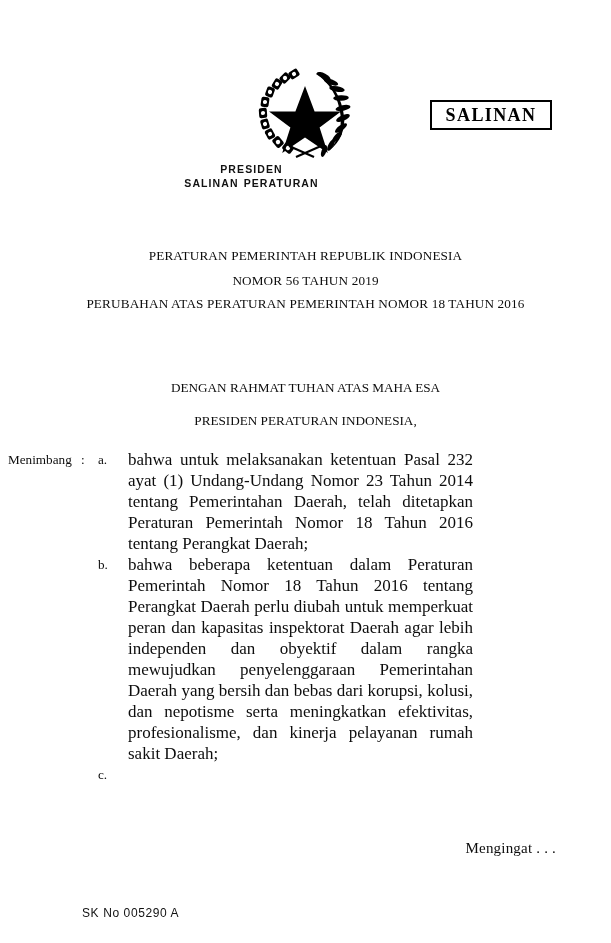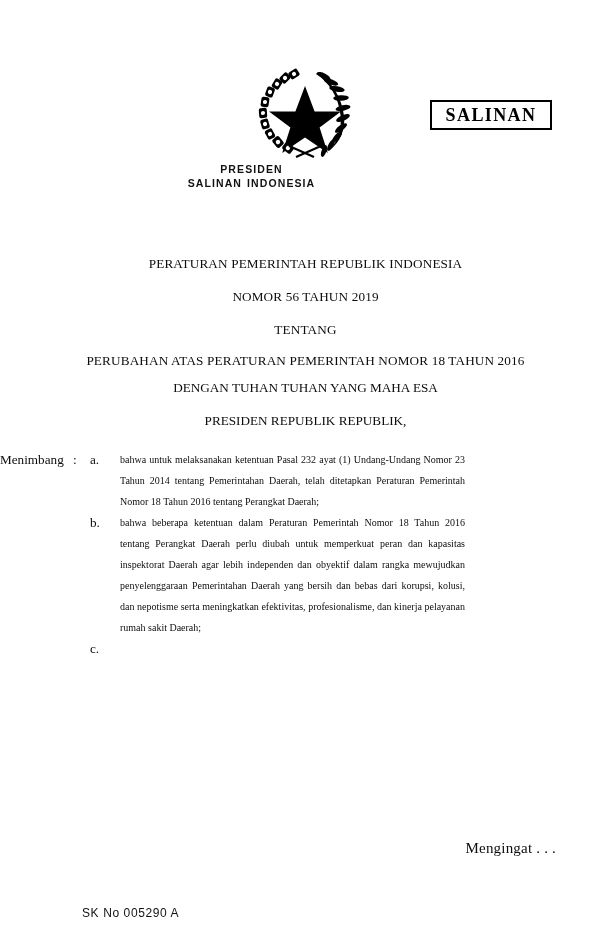--- a/index.html
+++ b/index.html
@@ -82,21 +82,20 @@
     left: 0;
     top: 243px;
     width: 611px;
     text-align: center;
     font-size: 13.2px;
     letter-spacing: 0.15px;
   }
   .title-block .tline {
     line-height: 25px;
     white-space: nowrap;
-    margin-top: 8px;
   }
   .title-block .tline.pair {
     line-height: 21px;
   }
 
   .enactment {
     position: absolute;
     left: 0;
     top: 378px;
     width: 611px;
@@ -104,21 +103,21 @@
     font-size: 13.2px;
     line-height: 20px;
   }
   .enactment .who {
     margin-top: 13px;
   }
 
   
   .considering {
     position: absolute;
-    left: 0;
+    left: 8px;
     top: 449px;
     width: 525px;
   }
   .cons-row {
     display: flex;
     align-items: flex-start;
     width: 611px;
   }
   .label-col {
     width: 90px;
@@ -141,21 +140,21 @@
     width: 30px;
     flex: 0 0 30px;
     font-size: 13.2px;
     line-height: 21px;
     box-sizing: border-box;
     padding-left: 0px;
   }
   .text-col {
     flex: 0 0 345px;
     width: 345px;
-    font-size: 10px;
+    font-size: 17px;
     line-height: 21px;
     text-align: justify;
     text-justify: inter-word;
     hyphens: none;
   }
   .text-col p {
     margin: 0;
     text-align: justify;
   }
   .text-col p:last-child {
@@ -255,38 +254,37 @@
           </g>
 
           <path d="M37,84 L62,95" stroke="#000000" stroke-width="2.1" fill="none"></path>
           <path d="M69,84 L44,95" stroke="#000000" stroke-width="2.1" fill="none"></path>
         </g>
       </svg>
     </div>
 
     <div class="emblem-caption">
       <div class="line1">PRESIDEN</div>
-      <div class="line2"><span>SALINAN</span><span class="gap"></span><span>INDONESIA</span></div>
+      <div class="line2"><span>SALINAN</span><span class="gap"></span><span>PERATURAN</span></div>
     </div>
 
     <div class="salinan-box">
       <span>SALINAN</span>
     </div>
   </div>
 
   <div class="title-block">
     <div class="tline">PERATURAN PEMERINTAH REPUBLIK INDONESIA</div>
     <div class="tline">NOMOR 56 TAHUN 2019</div>
-    <div class="tline">TENTANG</div>
     <div class="tline pair">PERUBAHAN ATAS PERATURAN PEMERINTAH NOMOR 18 TAHUN 2016</div>
   </div>
 
   <div class="enactment">
-    <div>DENGAN TUHAN TUHAN YANG MAHA ESA</div>
-    <div class="who">PRESIDEN REPUBLIK REPUBLIK,</div>
+    <div>DENGAN RAHMAT TUHAN ATAS MAHA ESA</div>
+    <div class="who">PRESIDEN PERATURAN INDONESIA,</div>
   </div>
 
   <div class="considering">
 
     <div class="cons-row">
       <div class="label-col">
         <div class="label-col-inner">
           <span class="lbl-word">Menimbang</span><span class="lbl-colon">:</span>
         </div>
       </div>

